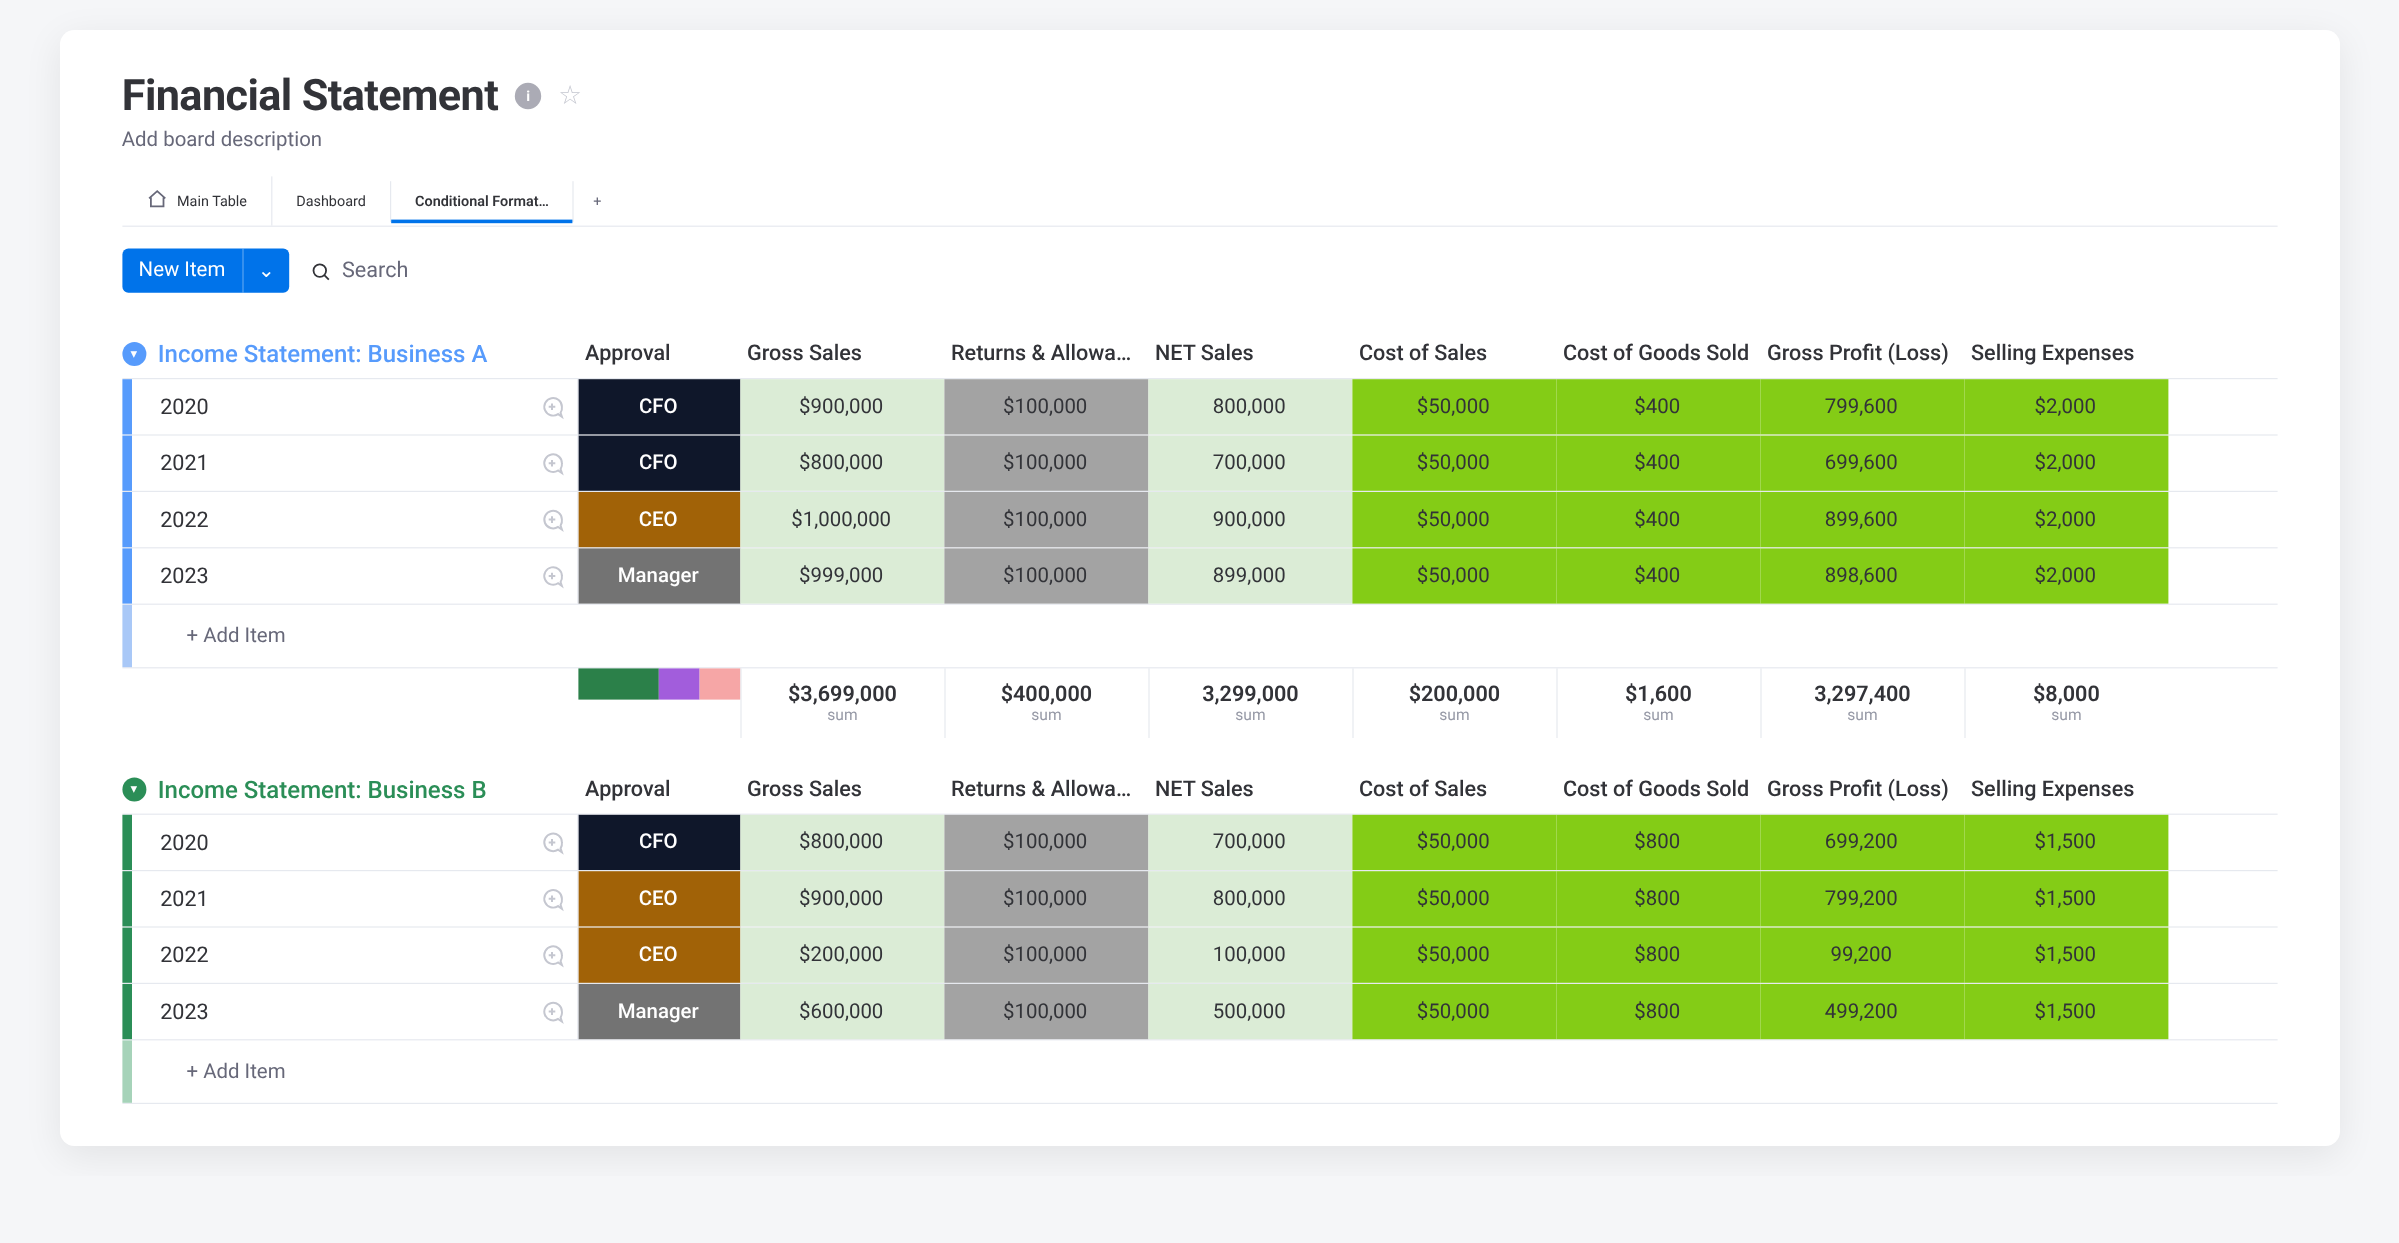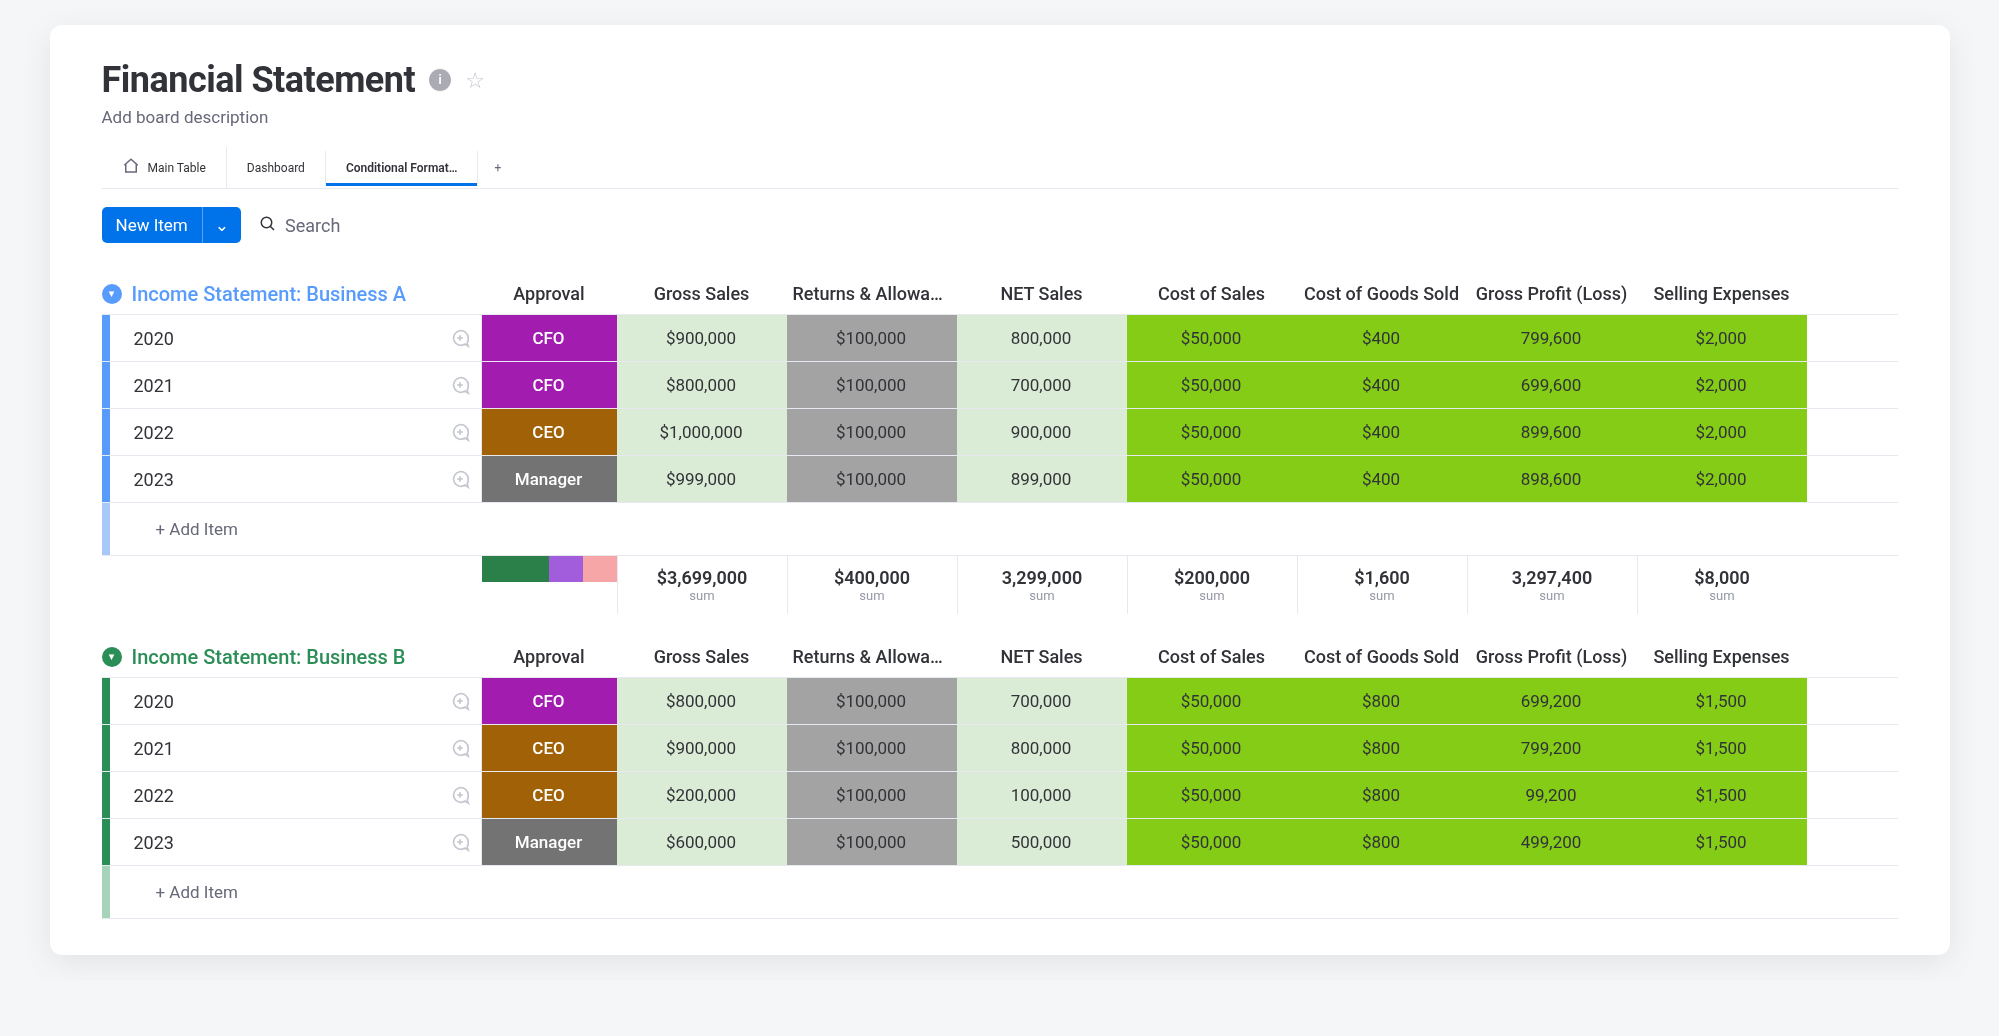--- a/index.html
+++ b/index.html
@@ -58,21 +58,21 @@
     padding:18px 0 30px 0;
   }
   .new-item-btn {
     display:flex;
     background:#0073ea; color:#fff; border-radius:5px;
     overflow:hidden; font-size:17px;
   }
   .new-item-btn .label { padding:8px 14px; }
   .new-item-btn .chev { padding:8px 12px; border-left:1px solid rgba(255,255,255,.35); }
   .search {
-    display:flex; align-items:flex-start; gap:8px;
+    display:flex; align-items:flex-end; gap:8px;
     color:#676879; font-size:18px;
   }
   .search svg{width:18px;height:18px;stroke:#323338;fill:none;stroke-width:2;}
 
   
   .group { margin-bottom: 22px;}
   .group-header-row {
     display:flex; align-items:center;
   }
   .gh-left{
@@ -80,21 +80,21 @@
     width: 380px; flex:0 0 380px;
     font-size:20px; font-weight:500;
   }
   .collapse-icon{
     width:20px;height:20px;border-radius:50%;
     display:inline-flex;align-items:center;justify-content:center;
     color:#fff;font-size:11px;
   }
   .gh-col{
     flex:0 0 170px;
-    text-align:center; font-size:18px; color:#323338; font-weight:500;
+    text-align:left; font-size:18px; color:#323338; font-weight:500;
     padding: 10px 6px;
     white-space:nowrap; overflow:hidden; text-overflow:ellipsis;
   }
   .gh-col.approval{ flex:0 0 135px; }
 
   .data-row{
     display:flex; align-items:stretch;
     border-top:1px solid #e6e9ef;
     background:#fff;
     height:47px;
@@ -118,21 +118,21 @@
     display:flex;align-items:center;justify-content:center;
     font-size:17px;
     color:#323338;
     border-right:1px solid #ffffff00;
   }
   .cell.approval{flex:0 0 135px; color:#fff; font-weight:500;}
   .cell.c-green{background:#dbecd6;}
   .cell.c-pink{background:#a3a3a3;}
   .cell.c-grey{background:#84cc16;}
 
-  .status-cfo{background:#a21caf;}
+  .status-cfo{background:#0f172a;}
   .status-ceo{background:#a16207;}
   .status-mgr{background:#737373;}
 
   .additem-row{
     display:flex; align-items:center; height:54px;
     border-top:1px solid #e6e9ef;
     border-bottom:1px solid #e6e9ef;
   }
   .additem-row .edge{
     width:8px; align-self:stretch; margin-right:10px;

